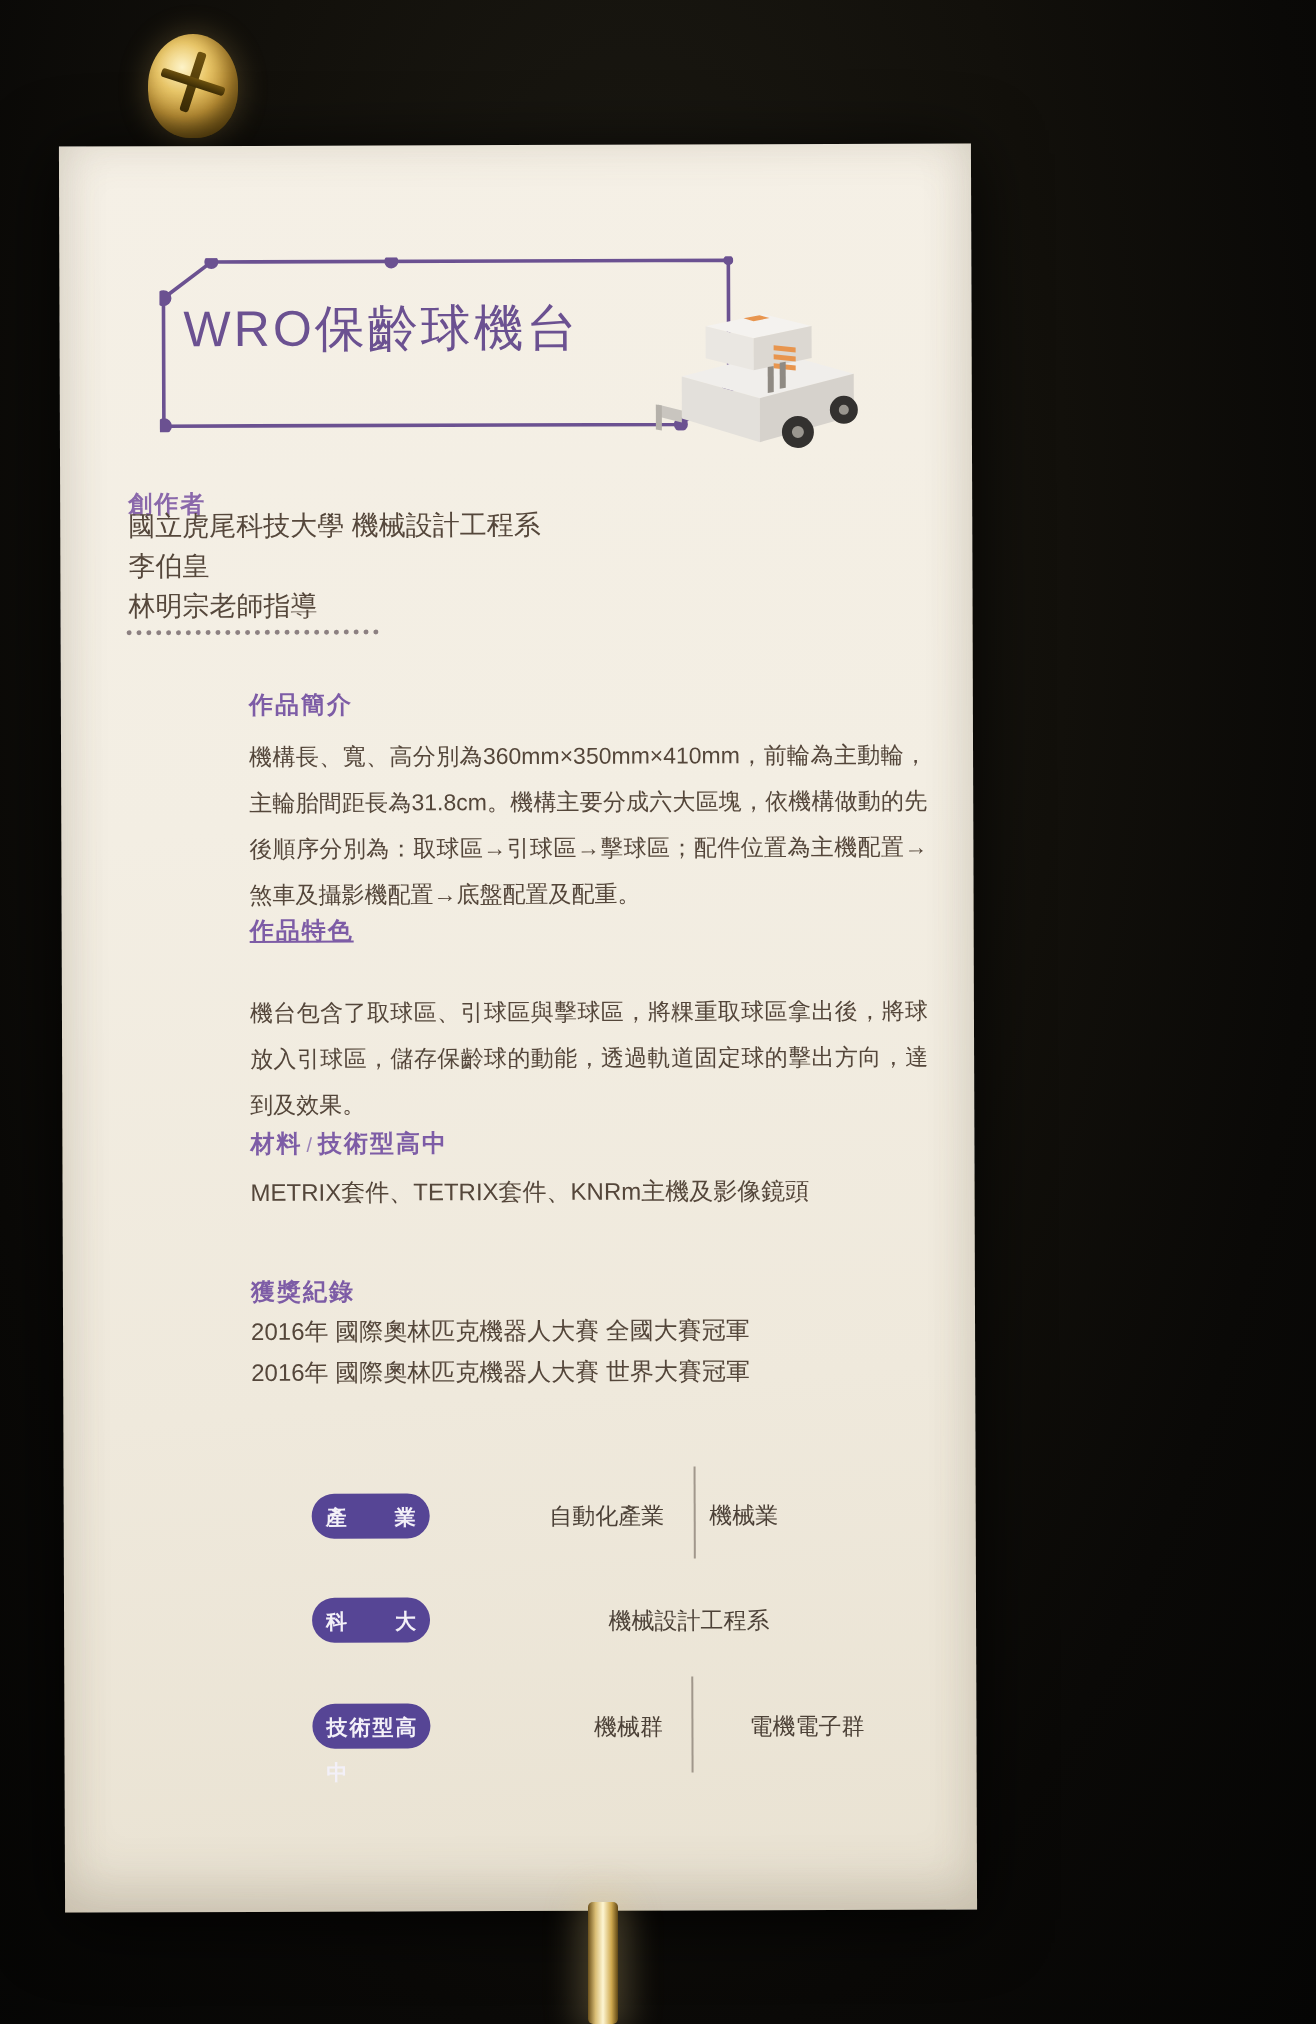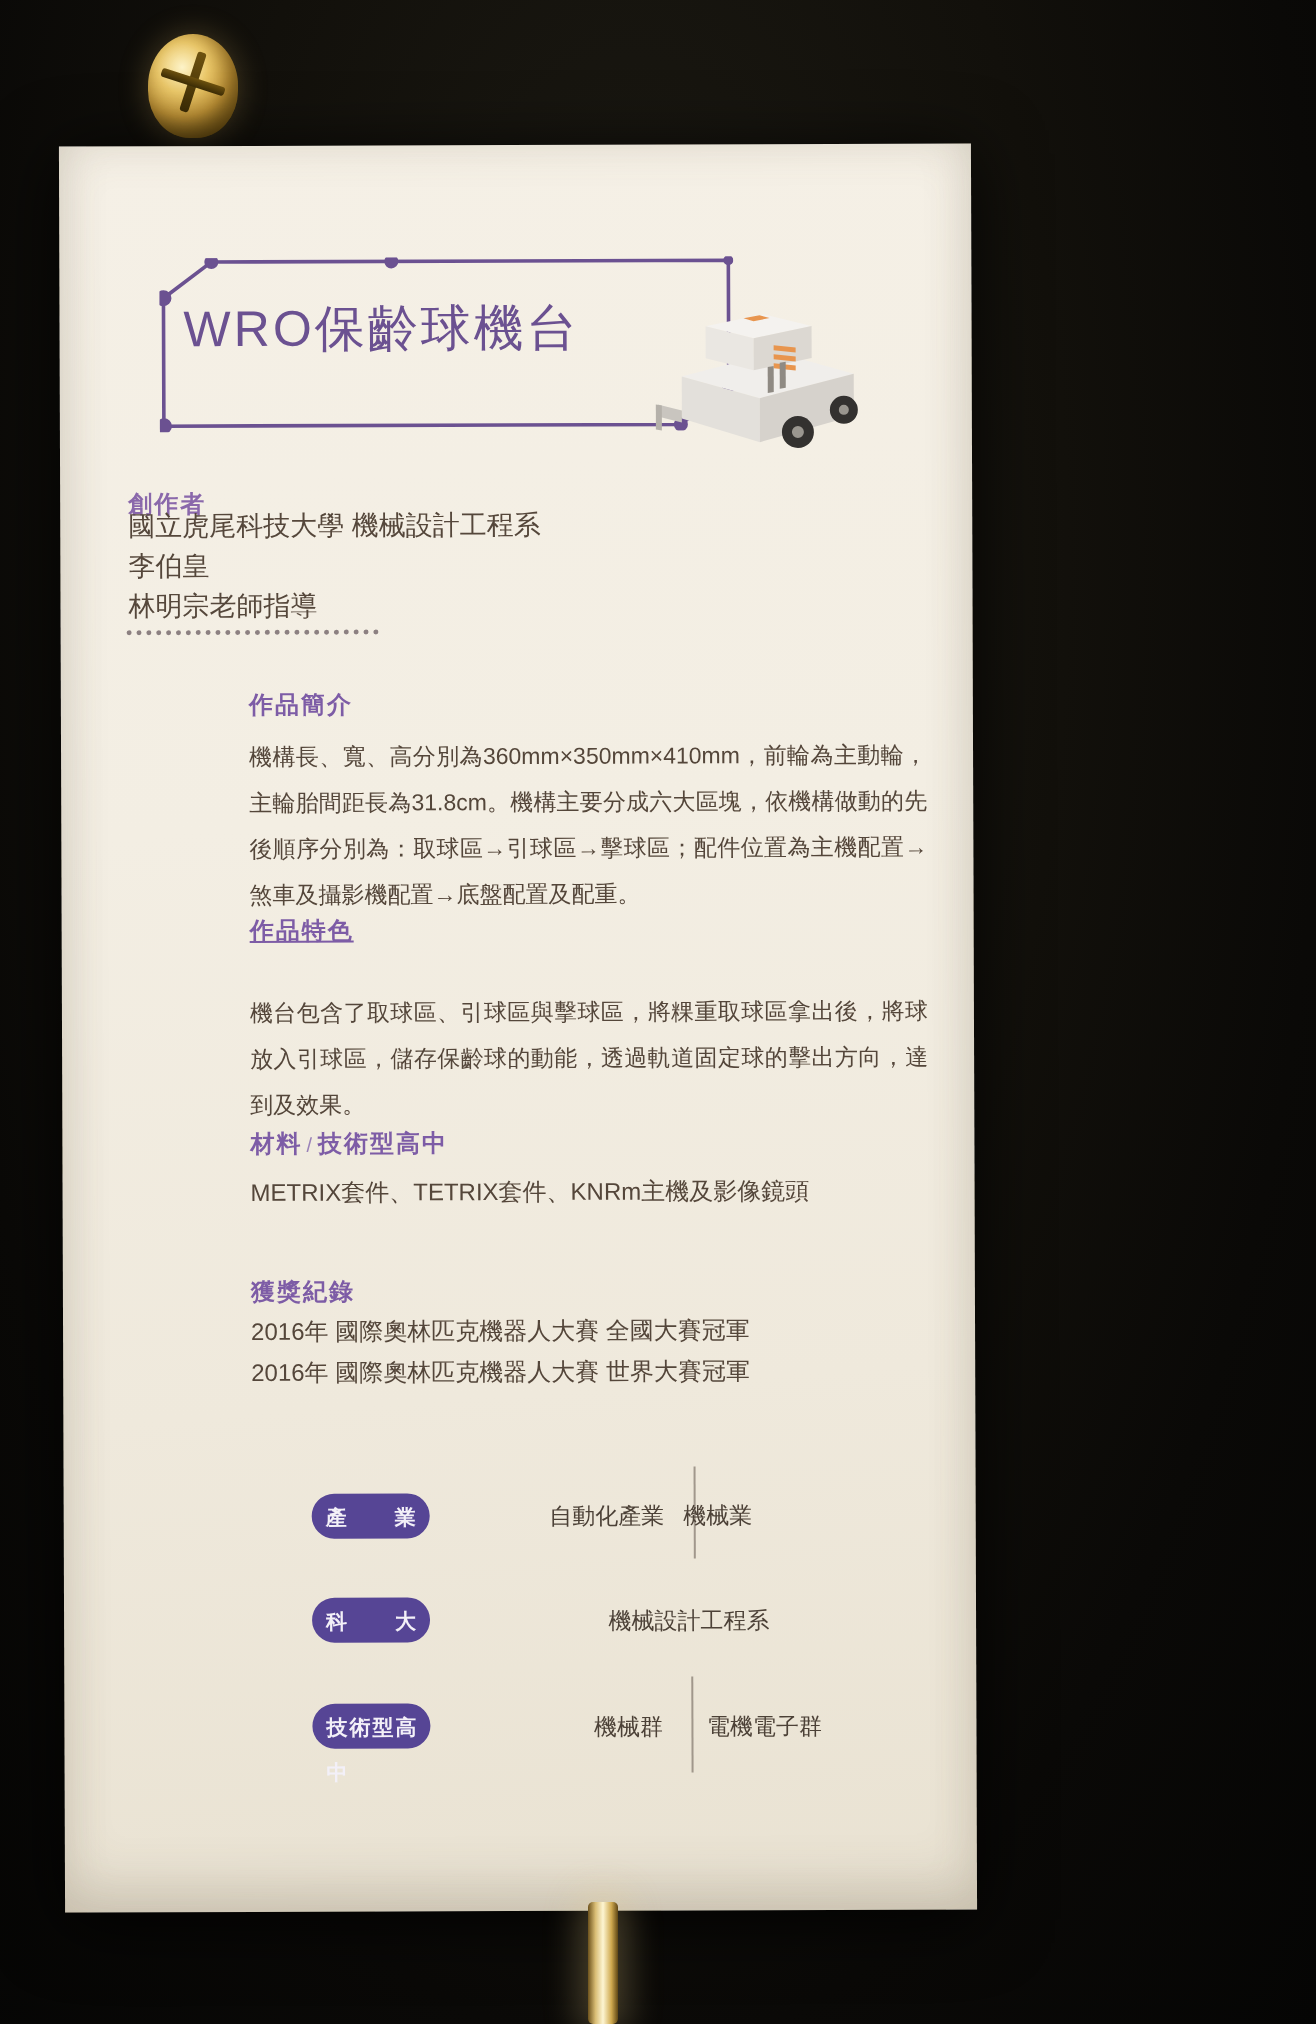--- a/index.html
+++ b/index.html
@@ -133,25 +133,25 @@
 
   <div class="sec-h" style="top:1118px;margin-top:12px;">獲獎紀錄</div>
   <div class="award-lines" style="top:1165px;">
     <div>2016年 國際奧林匹克機器人大賽 全國大賽冠軍</div>
     <div>2016年 國際奧林匹克機器人大賽 世界大賽冠軍</div>
   </div>
 
   <div class="badge" style="top:1348px;">產業</div>
   <div class="cat-val" style="top:1351px;left:443px;width:200px;">自動化產業</div>
   <div class="cat-div" style="top:1322px;left:630px;height:92px;"></div>
-  <div class="cat-val" style="top:1351px;left:574px;width:160px;">機械業</div>
+  <div class="cat-val" style="top:1351px;left:600px;width:160px;">機械業</div>
 
   <div class="badge" style="top:1452px;">科大</div>
   <div class="cat-val" style="top:1456px;left:475px;width:300px;">機械設計工程系</div>
 
   <div class="badge" style="top:1558px;">技術型高中</div>
   <div class="cat-val" style="top:1562px;left:464px;width:200px;">機械群</div>
   <div class="cat-div" style="top:1532px;left:627px;height:96px;"></div>
-  <div class="cat-val" style="top:1562px;left:600px;width:200px;">電機電子群</div>
+  <div class="cat-val" style="top:1562px;left:600px;width:200px;text-align:right;">電機電子群</div>
 
 </div>
 
 <div class="gold-bar"></div>
 
 </body></html>

